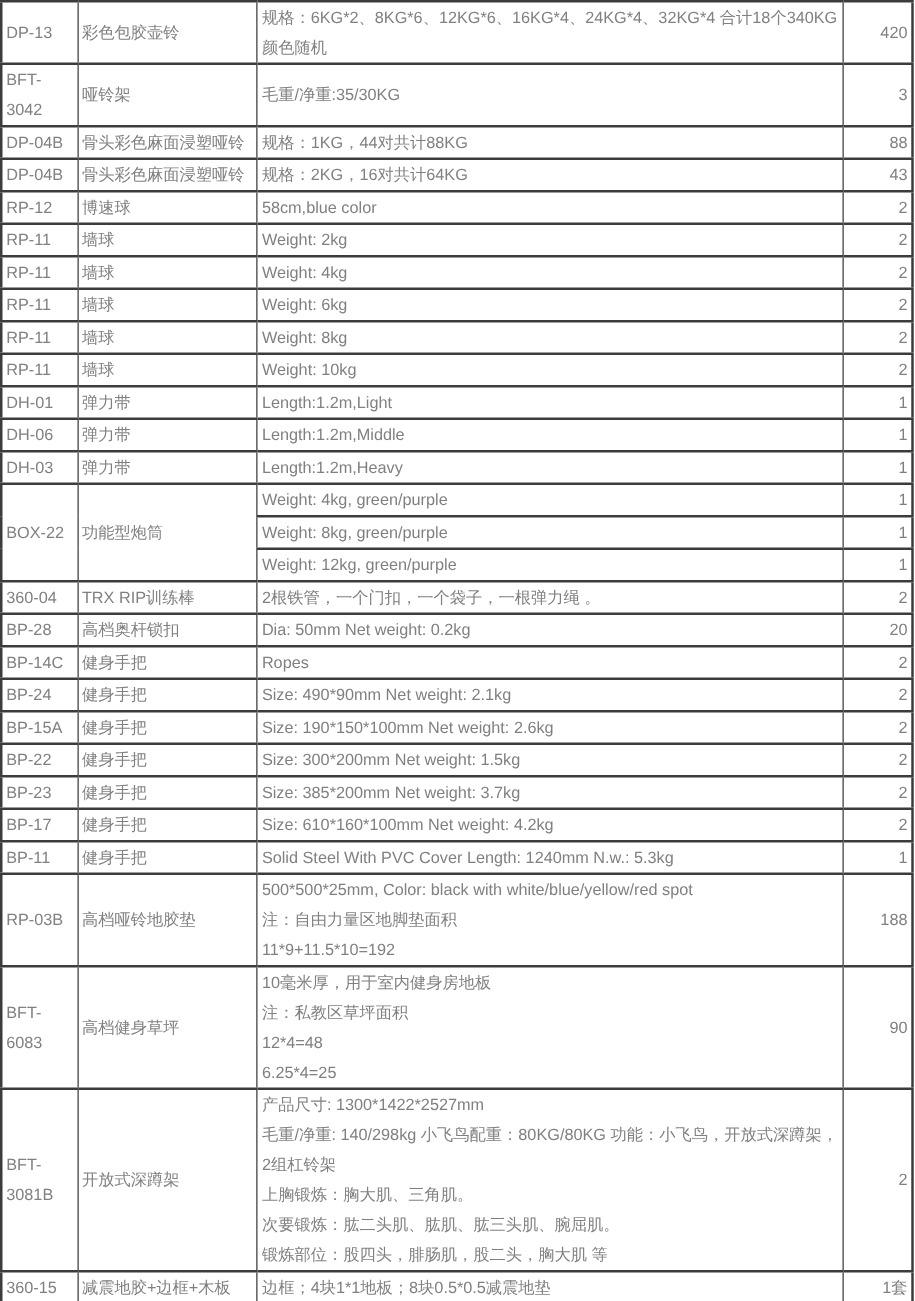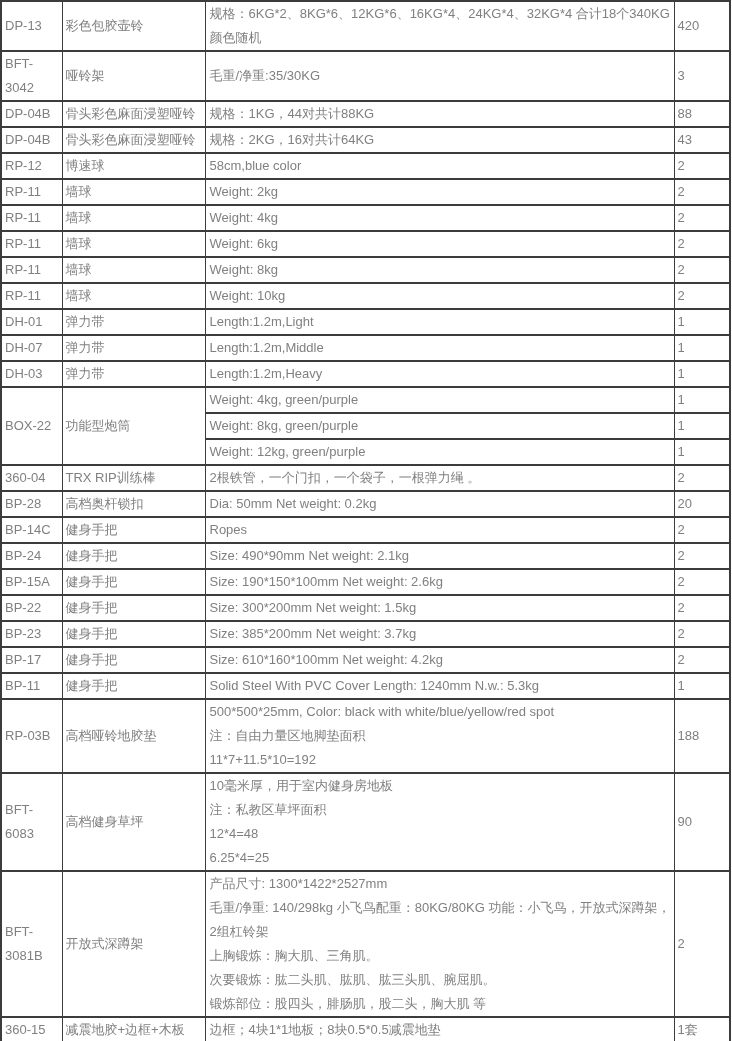--- a/index.html
+++ b/index.html
@@ -25,21 +25,21 @@
     border: 1px solid #3c3c3c;
     border-top-width: 2px;
     border-bottom-width: 2px;
     padding: 0 3px;
     vertical-align: middle;
     line-height: 24px;
     word-wrap: break-word;
     overflow-wrap: break-word;
   }
   .inv td.td-spec { padding-left: 4px; }
-  .inv td.td-qty  { text-align: left; }
+  .inv td.td-qty  { text-align: right; }
   .cell-line { line-height: 24px; }
 </style>
 </head>
 <body>
 
 <table class="inv">
   <colgroup>
     <col style="width:61px">
     <col style="width:143px">
     <col style="width:469px">
@@ -195,21 +195,21 @@
         </td>
         <td class="td-spec">
           <div class="cell-line">Length:1.2m,Light</div>
         </td>
         <td class="td-qty">
           <div class="cell-line">1</div>
         </td>
       </tr>
       <tr>
         <td class="td-code">
-          <div class="cell-line">DH-07</div>
+          <div class="cell-line">DH-06</div>
         </td>
         <td class="td-name">
           <div class="cell-line">弹力带</div>
         </td>
         <td class="td-spec">
           <div class="cell-line">Length:1.2m,Middle</div>
         </td>
         <td class="td-qty">
           <div class="cell-line">1</div>
         </td>
@@ -387,21 +387,21 @@
       <tr>
         <td class="td-code">
           <div class="cell-line">RP-03B</div>
         </td>
         <td class="td-name">
           <div class="cell-line">高档哑铃地胶垫</div>
         </td>
         <td class="td-spec">
           <div class="cell-line">500*500*25mm, Color: black with white/blue/yellow/red spot</div>
           <div class="cell-line">注：自由力量区地脚垫面积</div>
-          <div class="cell-line">11*7+11.5*10=192</div>
+          <div class="cell-line">11*9+11.5*10=192</div>
         </td>
         <td class="td-qty">
           <div class="cell-line">188</div>
         </td>
       </tr>
       <tr>
         <td class="td-code">
           <div class="cell-line">BFT-6083</div>
         </td>
         <td class="td-name">

